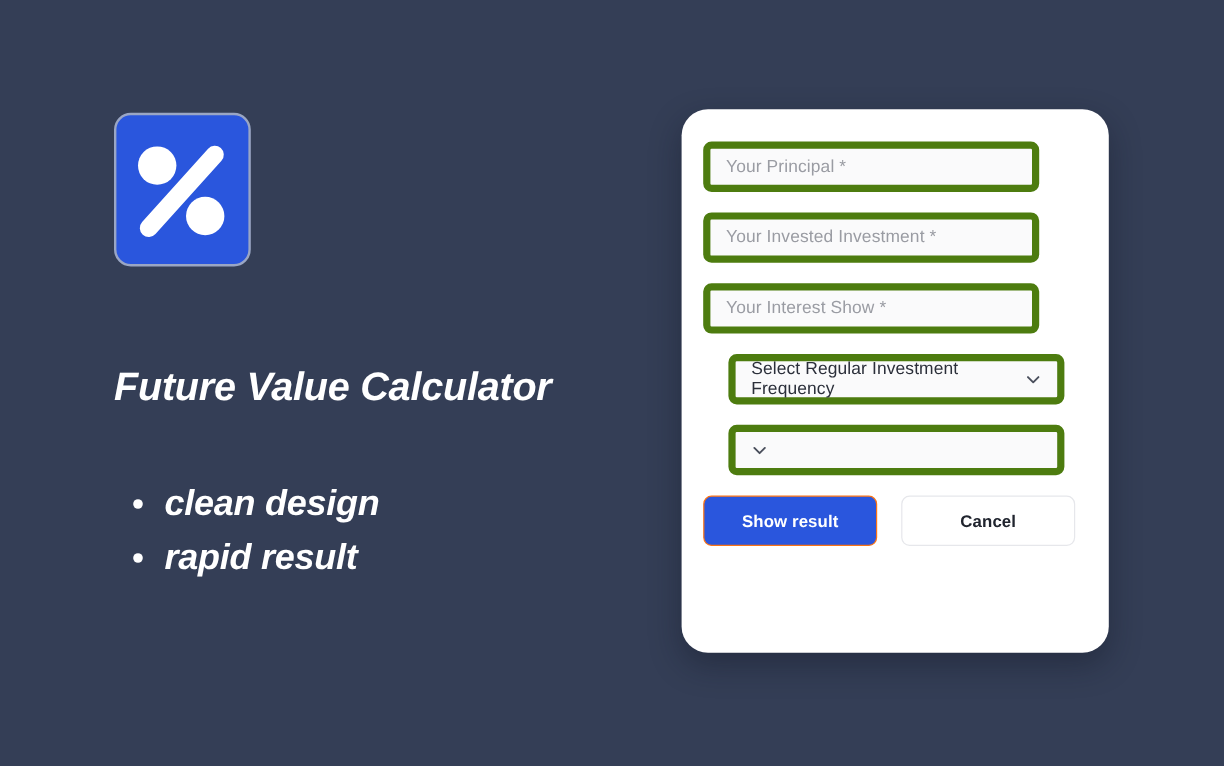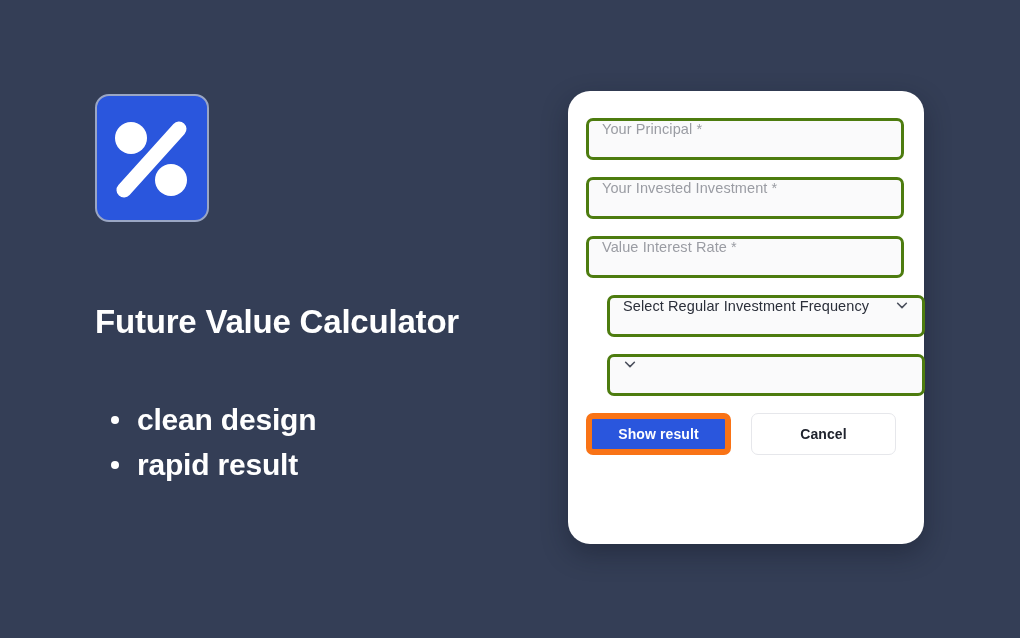--- a/index.html
+++ b/index.html
@@ -22,20 +22,21 @@
     background: #343e56;
   }
 
   
   #left-panel {
     position: absolute;
     left: 95px;
     top: 94px;
     width: 430px;
     height: 420px;
+    font-style: italic;
   }
 
   #app-icon {
     position: absolute;
     left: 0px;
     top: 0px;
     width: 114px;
     height: 128px;
     background: #2a56dd;
     border-radius: 14px;
@@ -93,29 +94,29 @@
     height: 453px;
     background: #ffffff;
     border-radius: 22px;
     box-sizing: border-box;
     padding: 27px 18px 0 18px;
     box-shadow: 0 10px 26px rgba(15, 20, 35, 0.38);
   }
 
   .field {
     position: relative;
-    width: 318px;
+    width: 280px;
     height: 42px;
     margin-bottom: 17px;
     background: #fafafb;
-    border: 3px solid #4d7c0f;
+    border: 6px solid #4d7c0f;
     border-radius: 7px;
     box-sizing: border-box;
     display: flex;
-    align-items: flex-start;
+    align-items: center;
     padding: 0 13px;
   }
   .field.text .placeholder {
     color: #9a9ca3;
     font-size: 14.5px;
     letter-spacing: 0.1px;
   }
   .field.select {
     justify-content: space-between;
     margin-left: 21px;
@@ -147,21 +148,21 @@
     font-size: 14px;
     font-weight: bold;
     letter-spacing: 0.1px;
     cursor: pointer;
     user-select: none;
   }
   #show-result-button {
     width: 145px;
     background: #2a56dd;
     color: #ffffff;
-    border: 6px solid #f97316;
+    border: 1px solid #f97316;
   }
   #cancel-button {
     width: 145px;
     margin-left: 20px;
     background: #ffffff;
     color: #20242e;
     border: 1px solid #e6e7eb;
   }
 </style>
 </head>
@@ -198,21 +199,21 @@
 
     <div class="field text">
       <span class="placeholder">Your Principal *</span>
     </div>
 
     <div class="field text">
       <span class="placeholder">Your Invested Investment *</span>
     </div>
 
     <div class="field text">
-      <span class="placeholder">Value Interest Rate *</span>
+      <span class="placeholder">Your Interest Show *</span>
     </div>
 
 
     <div class="field select">
       <span class="value">Select Regular Investment Frequency</span>
       <svg class="chevron" viewBox="0 0 16 16" aria-hidden="true">
         <path d="M3 6 L8 11 L13 6" fill="none" stroke="currentColor" stroke-width="1.8" stroke-linecap="round" stroke-linejoin="round"></path>
       </svg>
     </div>
 

